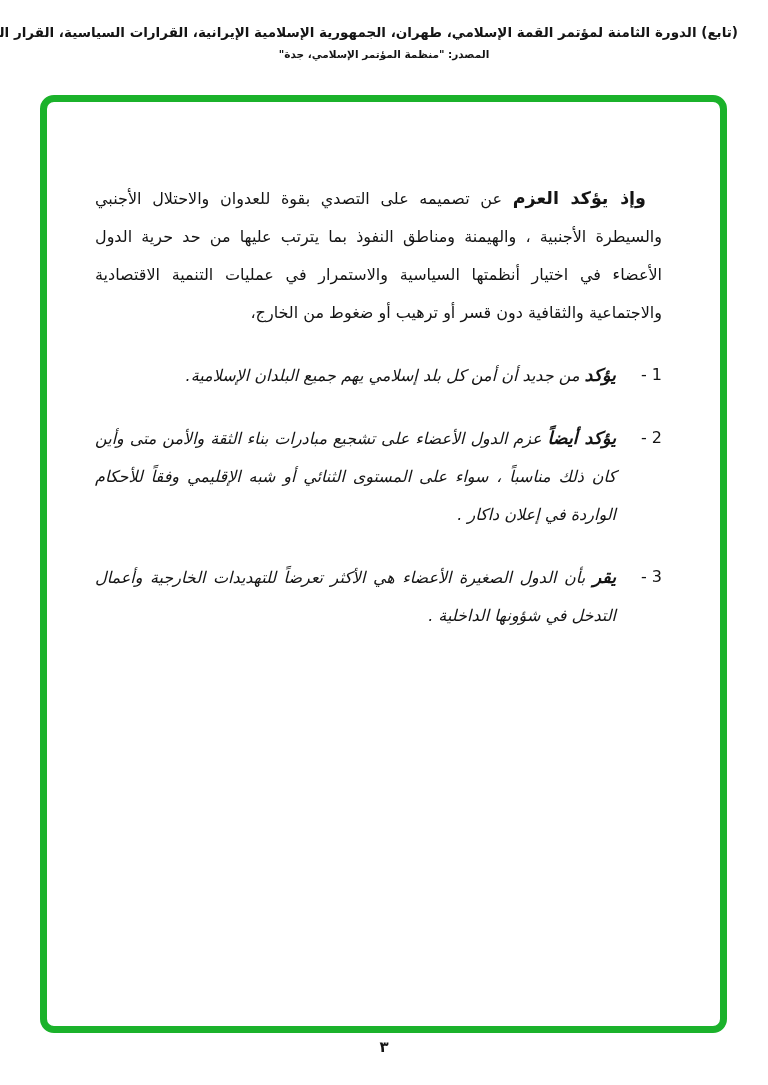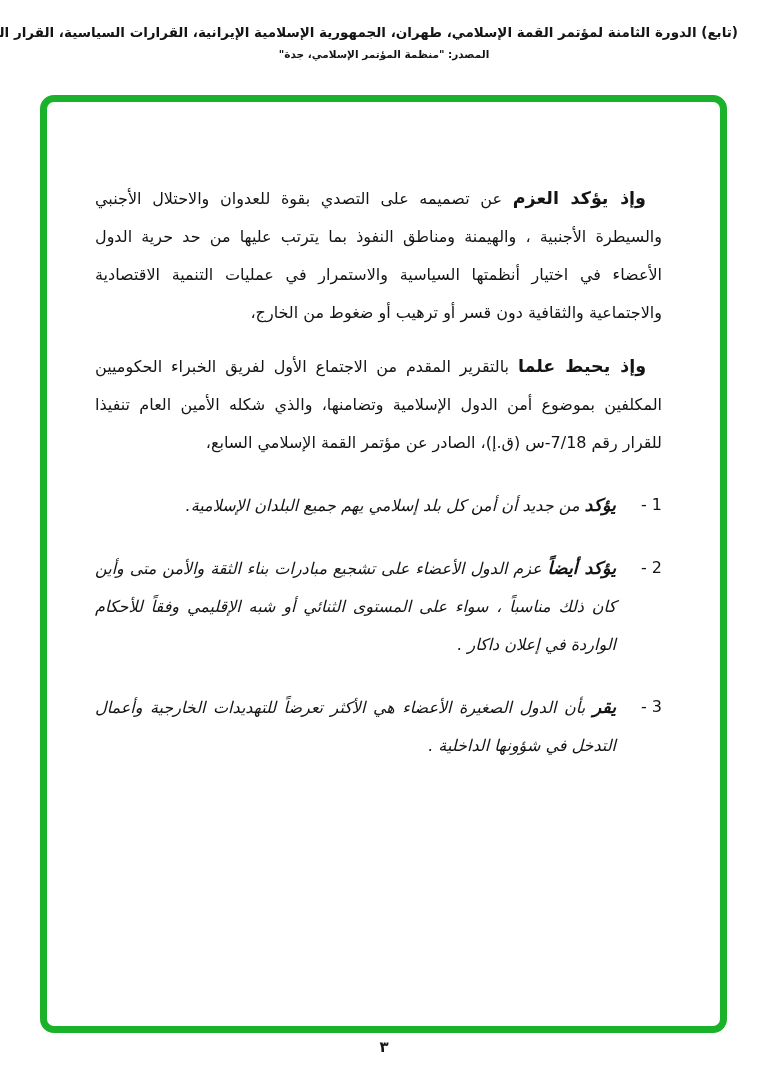--- a/index.html
+++ b/index.html
@@ -99,21 +99,20 @@
 <body>
 
 <div class="doc-header">
   <div class="line1">(تابع) الدورة الثامنة لمؤتمر القمة الإسلامي، طهران، الجمهورية الإسلامية الإيرانية، القرارات السياسية، القرار الرقم ٨/٢٠-س(ق.إ)</div>
   <div class="line2">المصدر: "منظمة المؤتمر الإسلامي، جدة"</div>
 </div>
 
 <div class="frame" style="border-color: rgb(27, 178, 43);">
   <div class="content">
       <p class="para"><span class="lead">وإذ يؤكد العزم</span> عن تصميمه على التصدي بقوة للعدوان والاحتلال الأجنبي والسيطرة الأجنبية ، والهيمنة ومناطق النفوذ بما يترتب عليها من حد حرية الدول الأعضاء في اختيار أنظمتها السياسية والاستمرار في عمليات التنمية الاقتصادية والاجتماعية والثقافية دون قسر أو ترهيب أو ضغوط من الخارج،</p>
-      <p class="para"><span class="lead">وإذ يحيط علما</span> بالتقرير المقدم من الاجتماع الأول لفريق الخبراء الحكوميين المكلفين بموضوع أمن الدول الإسلامية وتضامنها، والذي شكله الأمين العام تنفيذا للقرار رقم 7/18-س (ق.إ)، الصادر عن مؤتمر القمة الإسلامي السابع،</p>
       <div class="item">
         <span class="marker">1 -</span>
         <span class="item-text"><span class="lead">يؤكد</span> من جديد أن أمن كل بلد إسلامي يهم جميع البلدان الإسلامية.</span>
       </div>
       <div class="item">
         <span class="marker">2 -</span>
         <span class="item-text"><span class="lead">يؤكد أيضاً</span> عزم الدول الأعضاء على تشجيع مبادرات بناء الثقة والأمن متى وأين كان ذلك مناسباً ، سواء على المستوى الثنائي أو شبه الإقليمي وفقاً للأحكام الواردة في إعلان داكار .</span>
       </div>
       <div class="item">
         <span class="marker">3 -</span>

